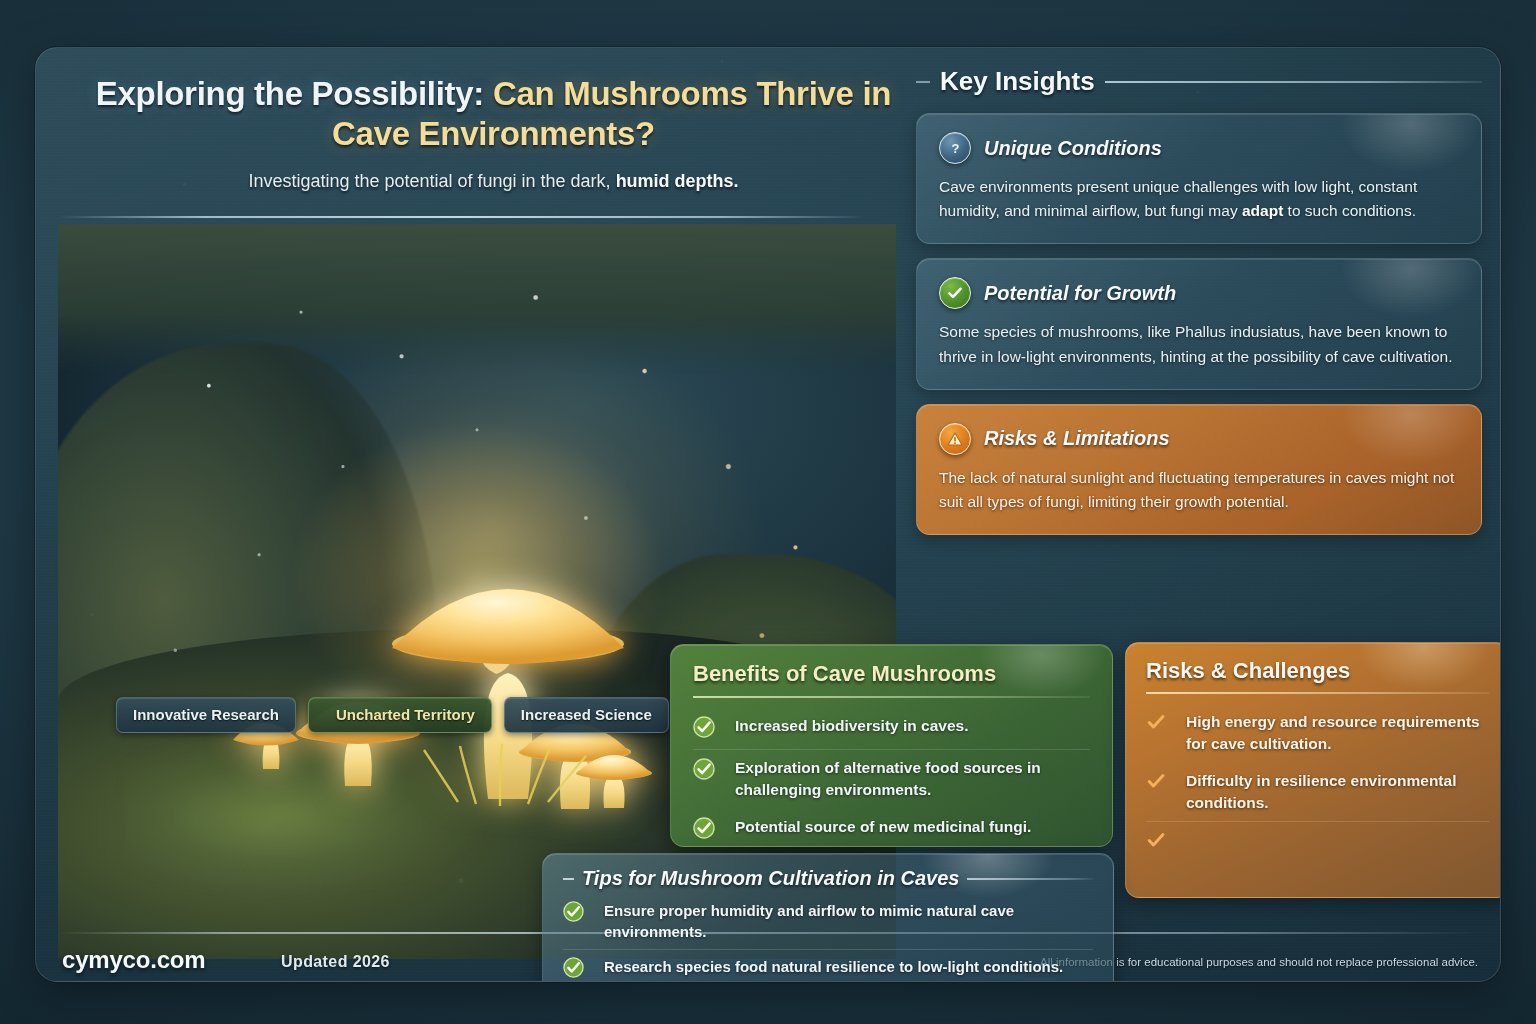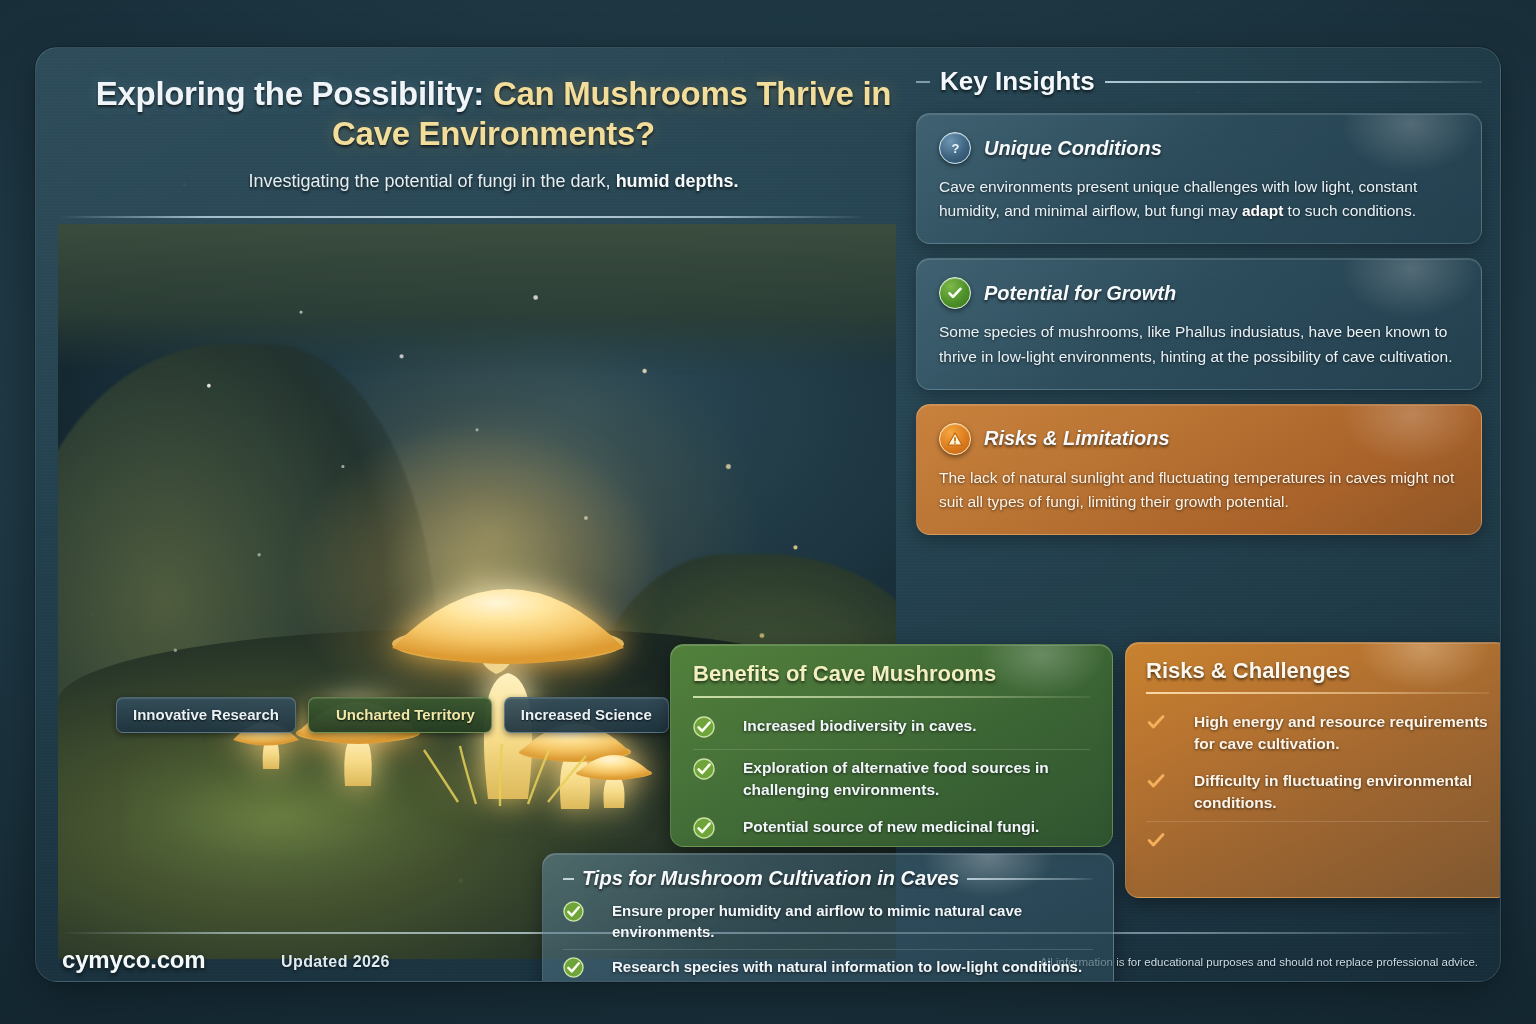--- a/index.html
+++ b/index.html
@@ -280,21 +280,21 @@
     position:absolute; right:30px; top:-58px; width:190px; height:120px;
     background: radial-gradient(ellipse 50% 50% at 50% 50%, rgba(255,255,255,.28) 0%, rgba(255,255,255,0) 70%);
   }
   .tips-head { display:flex; align-items:center; gap:8px; margin-bottom:4px; }
   .tips-dash { width:11px; height:2px; background:rgba(225,240,248,.8); flex:0 0 auto; }
   .tips-title { font-size:20px; font-weight:700; font-style:italic; color:#f6fafc; white-space:nowrap; text-shadow:0 2px 3px rgba(0,0,0,.6);}
   .tips-line { flex:1 1 auto; height:2px; background: linear-gradient(90deg, rgba(220,240,250,.75) 0%, rgba(220,240,250,.3) 80%, rgba(220,240,250,.05) 100%); }
 
   
   .blist { list-style:none; }
-  .bitem { display:flex; align-items:flex-start; gap:28px; padding:7px 0; }
+  .bitem { display:flex; align-items:flex-start; gap:20px; padding:7px 0; }
   .bitem + .bitem { border-top:1px solid rgba(255,255,255,.0); }
   .bitem.div { border-top:1px solid rgba(255,255,255,.14); }
   .chk { flex:0 0 auto; margin-top:1px; }
   .btext { font-size:15.5px; line-height:1.42; color:#f0f6f9; font-weight:600; text-shadow:0 1px 3px rgba(0,0,0,.62); }
   .panel-green .btext { font-weight:700; }
   .panel-orange .btext { color:#fdf4e8; font-weight:700; }
   .tips-list .bitem { padding:6px 0; }
   .tips-list .bitem + .bitem { border-top:1px solid rgba(230,244,250,.16); }
   .tips-list .btext { font-size:15px; font-weight:700; }
 
@@ -507,21 +507,21 @@
               </svg>
           </span>
           <span class="btext">High energy and resource requirements for cave cultivation.</span>
         </li>
         <li class="bitem">
           <span class="chk">
             <svg width="20" height="20" viewBox="0 0 20 20">
                 <path d="M3.2 10.5 L7.4 15 L17 4.6" stroke="#f6b05c" stroke-width="2.9" fill="none" stroke-linecap="round" stroke-linejoin="round"></path>
               </svg>
           </span>
-          <span class="btext">Difficulty in fluctuating environmental conditions.</span>
+          <span class="btext">Difficulty in resilience environmental conditions.</span>
         </li>
         <li class="bitem div">
           <span class="chk">
             <svg width="20" height="20" viewBox="0 0 20 20">
                 <path d="M3.2 10.5 L7.4 15 L17 4.6" stroke="#f6b05c" stroke-width="2.9" fill="none" stroke-linecap="round" stroke-linejoin="round"></path>
               </svg>
           </span>
         </li>
       </ul>
     </div>
@@ -543,21 +543,21 @@
           </span>
           <span class="btext">Ensure proper humidity and airflow to mimic natural cave environments.</span>
         </li>
         <li class="bitem">
           <span class="chk">
             <svg width="21" height="21" viewBox="0 0 22 22">
                 <circle cx="11" cy="11" r="10" fill="#6ea43a" stroke="#cfe7ab" stroke-width="1.4"></circle>
                 <path d="M5.6 11.4 L9.2 15 L16.6 6.6" stroke="#fbffef" stroke-width="2.6" fill="none" stroke-linecap="round" stroke-linejoin="round"></path>
               </svg>
           </span>
-          <span class="btext">Research species with natural information to low-light conditions.</span>
+          <span class="btext">Research species food natural resilience to low-light conditions.</span>
         </li>
 
       </ul>
     </div>
 
     <div class="footer-rule"></div>
     <div class="brand">cymyco.com</div>
     <div class="updated">Updated 2026</div>
     <div class="disclaimer">All information is for educational purposes and should not replace professional advice.</div>
   </div>

